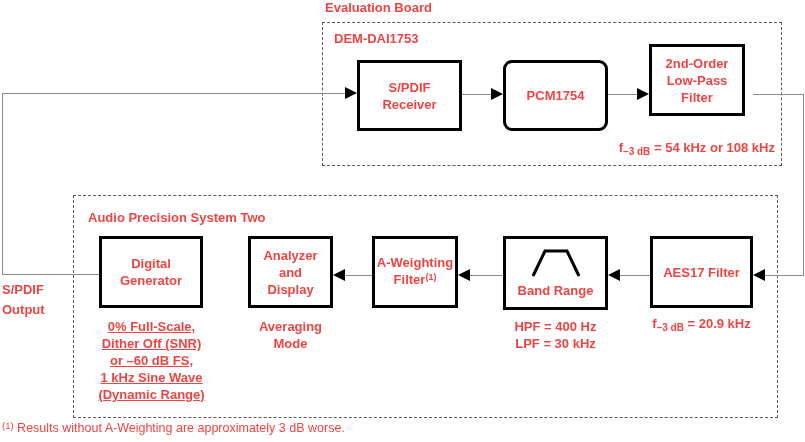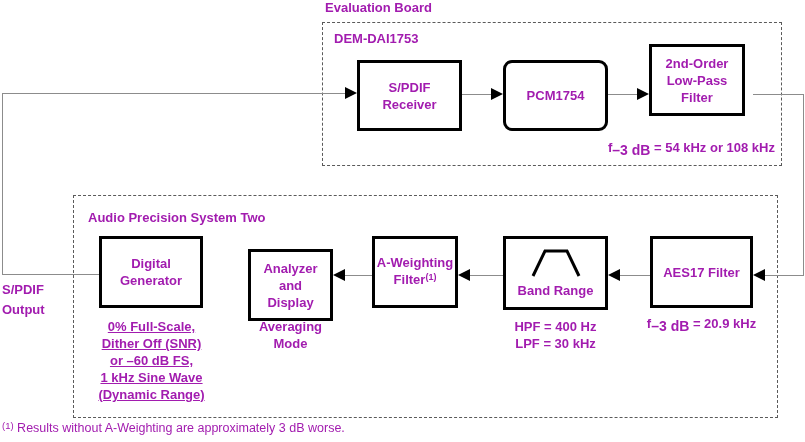--- a/index.html
+++ b/index.html
@@ -1,32 +1,32 @@
 <!DOCTYPE html>
 <html><head>
 <meta charset="utf-8">
 <style>
   html,body{margin:0;padding:0;background:#fff;}
   .canvas{
     position:relative;width:805px;height:442px;background:#fff;overflow:hidden;
-    font-family:"Liberation Sans", sans-serif;color:#a21caf;
+    font-family:"Liberation Sans", sans-serif;color:#ef4444;
   }
   .dashed-box{position:absolute;border:1px dashed #5a5a5a;box-sizing:border-box;background:transparent;}
   .block{
     position:absolute;border:3px solid #000;box-sizing:border-box;background:#fff;
     display:flex;flex-direction:column;align-items:center;justify-content:center;
     font-weight:bold;font-size:13px;line-height:17px;text-align:center;
   }
   .hline{position:absolute;height:1px;background:#8c8c8c;}
   .vline{position:absolute;width:1px;background:#8c8c8c;}
   .arrow-right{position:absolute;width:0;height:0;border-left:12px solid #000;border-top:6px solid transparent;border-bottom:6px solid transparent;}
   .arrow-left{position:absolute;width:0;height:0;border-right:12px solid #000;border-top:6px solid transparent;border-bottom:6px solid transparent;}
   .lbl{position:absolute;font-weight:bold;font-size:13px;line-height:16px;white-space:nowrap;}
   .ann{position:absolute;font-weight:bold;font-size:13px;line-height:17px;text-align:center;}
-  .fsub{font-size:14px;font-weight:bold;position:relative;top:3px;}
+  .fsub{font-size:10px;font-weight:bold;position:relative;top:3px;}
   .supr{font-size:9px;position:relative;top:-4px;font-weight:bold;}
   .footnote{position:absolute;font-size:12.5px;font-weight:normal;white-space:nowrap;}
   .footnote .fsup{font-size:9.5px;position:relative;top:-3px;}
   .bl-icon{margin-bottom:4px;}
 </style>
 </head>
 <body>
 
 <div class="canvas">
 
@@ -77,21 +77,21 @@
   <div class="block" style="left:649px;top:44px;width:96px;height:72px;">
     <div>2nd-Order</div>
     <div>Low-Pass</div>
     <div>Filter</div>
   </div>
 
   <div class="block" style="left:99px;top:236px;width:104px;height:72px;">
     <div>Digital</div>
     <div>Generator</div>
   </div>
-  <div class="block" style="left:248px;top:236px;width:85px;height:72px;margin-top:13px;">
+  <div class="block" style="left:248px;top:236px;width:85px;height:72px;">
     <div>Analyzer</div>
     <div>and</div>
     <div>Display</div>
   </div>
   <div class="block" style="left:372px;top:236px;width:86px;height:72px;">
     <div>A-Weighting</div>
     <div><span>Filter</span><span class="supr">(1)</span></div>
   </div>
   <div class="block" style="left:503px;top:236px;width:105px;height:74px;">
     <svg class="bl-icon" width="56" height="30" viewBox="0 0 56 30">

